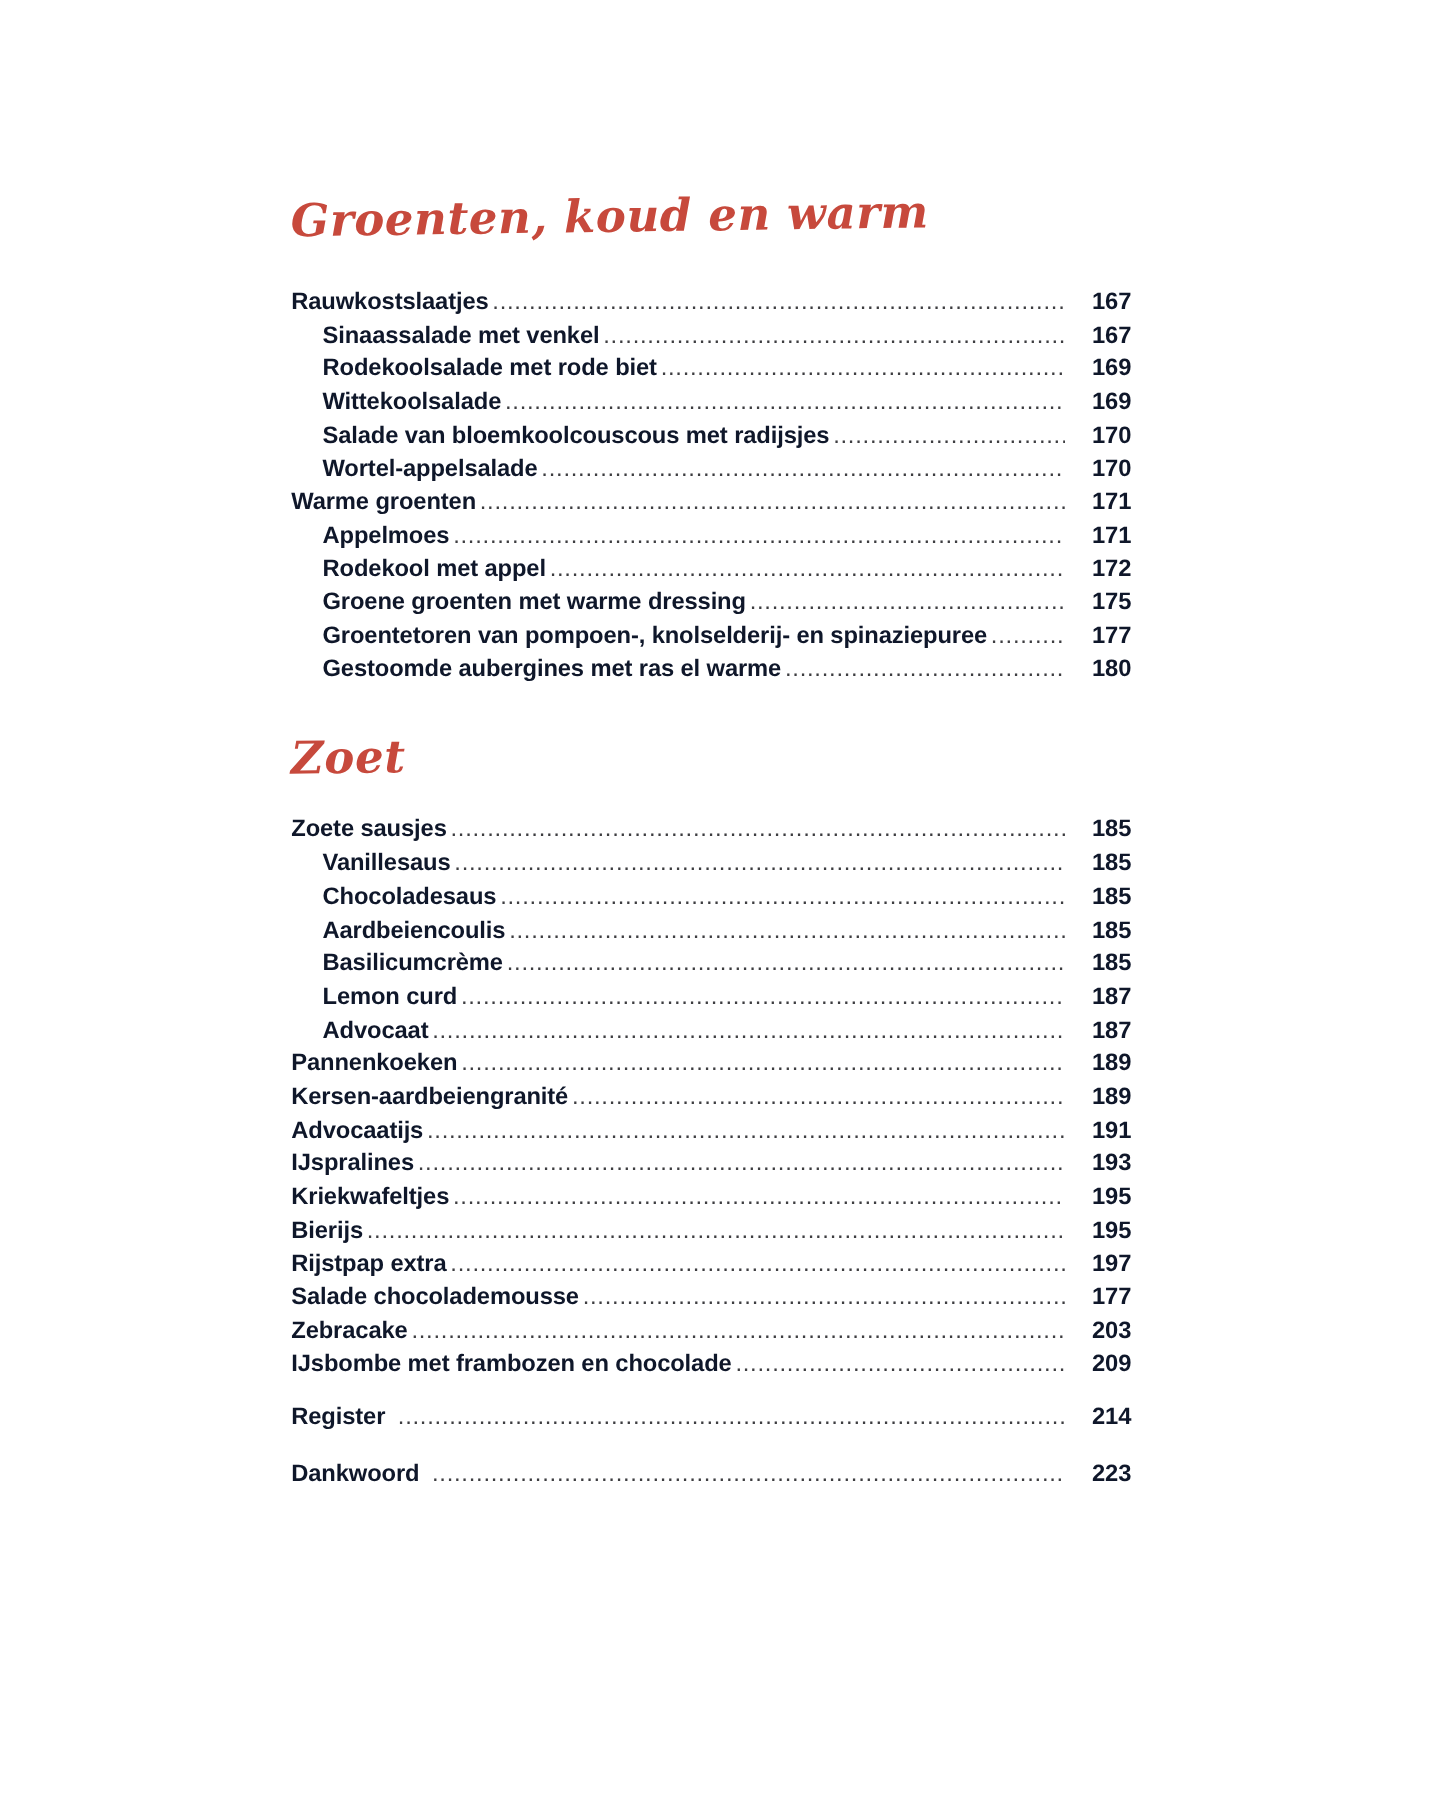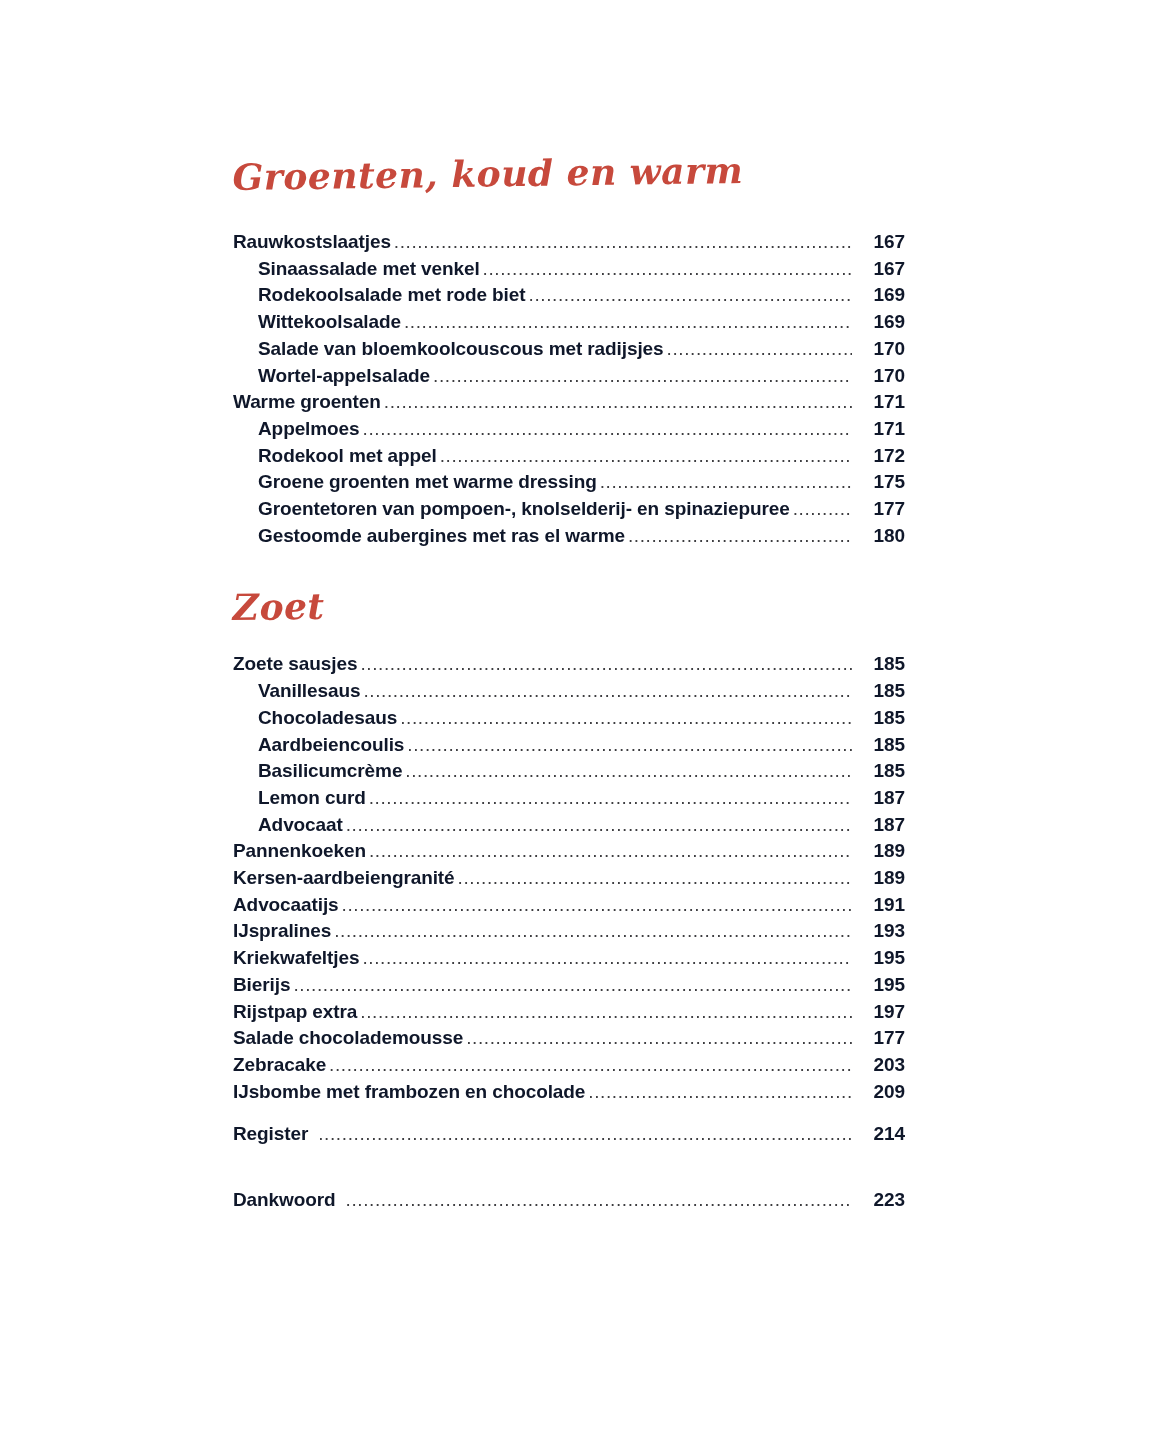--- a/index.html
+++ b/index.html
@@ -59,21 +59,21 @@
   }
   .pagenum {
     min-width: 46px;
     text-align: right;
     white-space: nowrap;
     font-weight: 600;
   }
   .footer-block { margin-top: 16px; }
   .row.strong .label, .row.strong .pagenum { font-weight: 700; }
   .row.strong .label { padding-right: 10px; }
-  .gap-26 { margin-top: 39px; }
+  .gap-26 { margin-top: 19px; }
 </style>
 </head>
 <body>
 
 <div class="page">
   <div class="content">
 
     <div class="script-heading heading-1">Groenten, koud en warm</div>
 
     <div class="toc-list">

